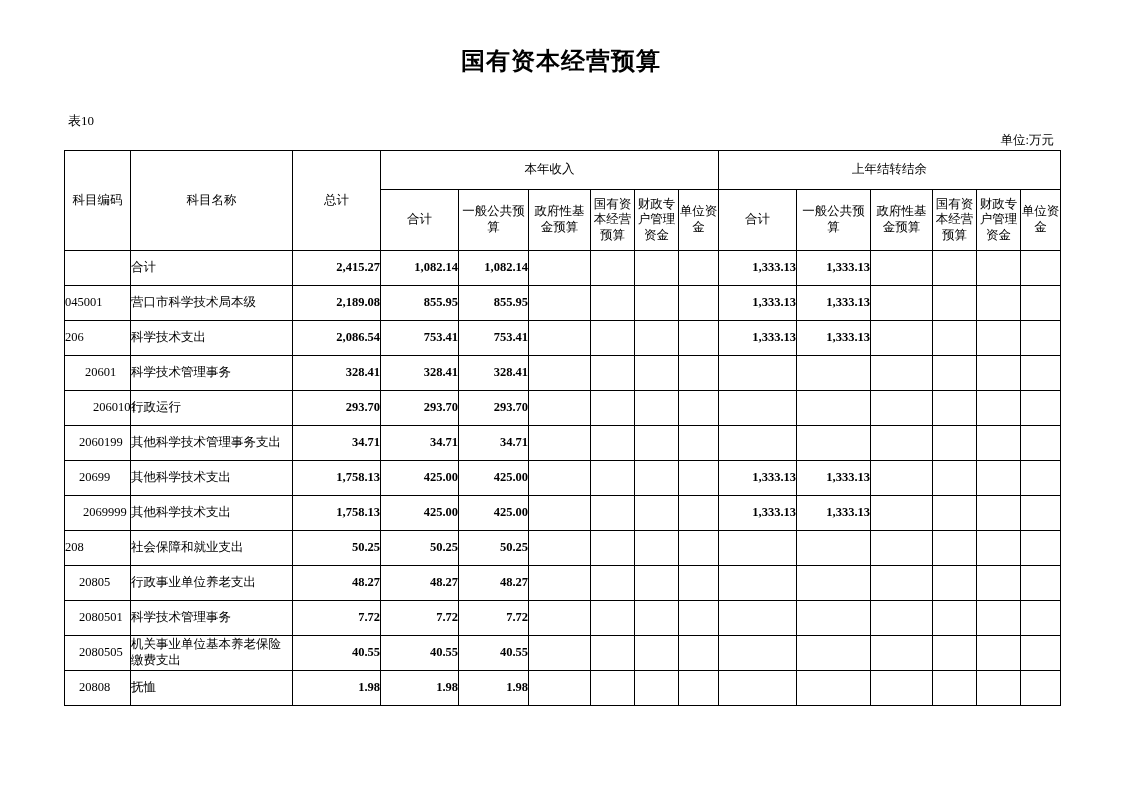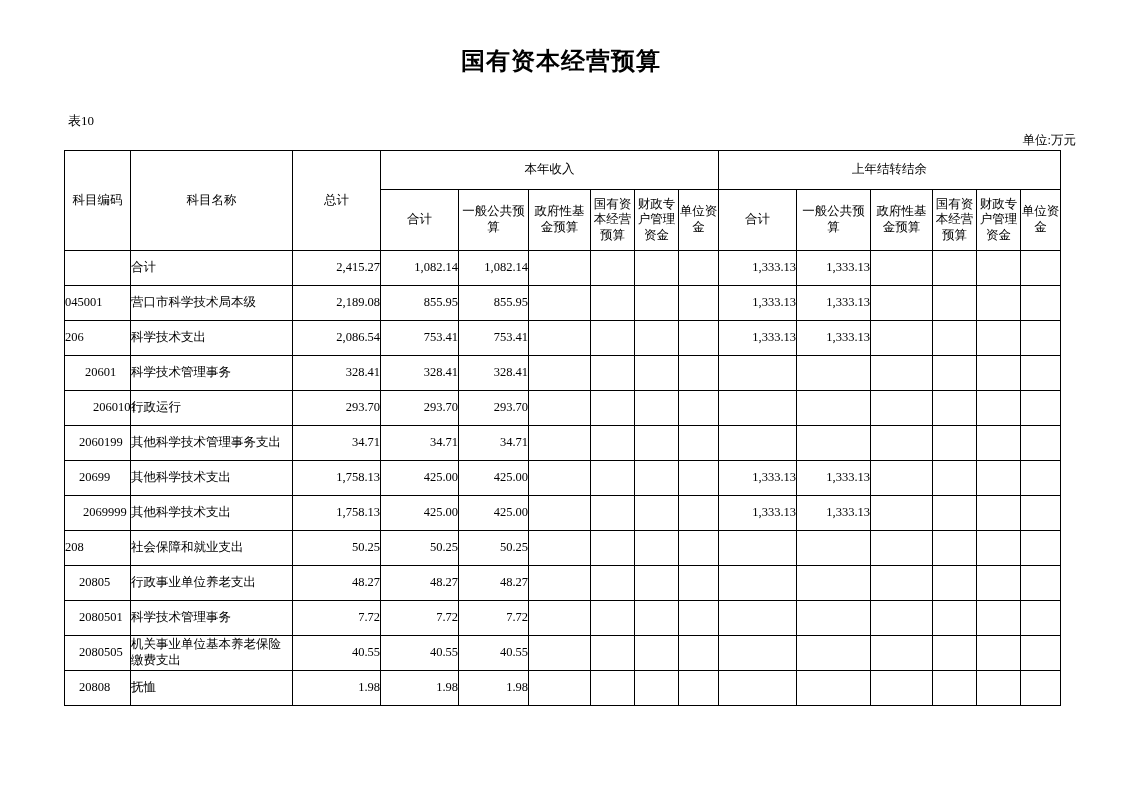--- a/index.html
+++ b/index.html
@@ -30,21 +30,21 @@
     font-family: "Liberation Serif", "DejaVu Serif", serif;
   }
   .meta-left {
     position: absolute;
     left: 68px;
     top: 112px;
     font-size: 13px;
   }
   .meta-right {
     position: absolute;
-    right: 46px;
+    right: 68px;
     top: 132px;
     font-size: 12.5px;
   }
   .table-wrap {
     position: absolute;
     left: 64px;
     top: 150px;
     width: 996px;
   }
   table.budget {
@@ -81,20 +81,21 @@
     padding: 3px 6px;
     font-size: 12.5px;
     text-align: left;
     height: 34px;
   }
   td.num {
     padding: 3px 8px 3px 2px;
     font-size: 12.5px;
     text-align: right;
     height: 34px;
+    font-weight: bold;
   }
   td.blank {
     height: 34px;
   }
   .center { text-align: center; }
   .name-wrap { white-space: normal; }
 </style>
 </head>
 <body>
 

